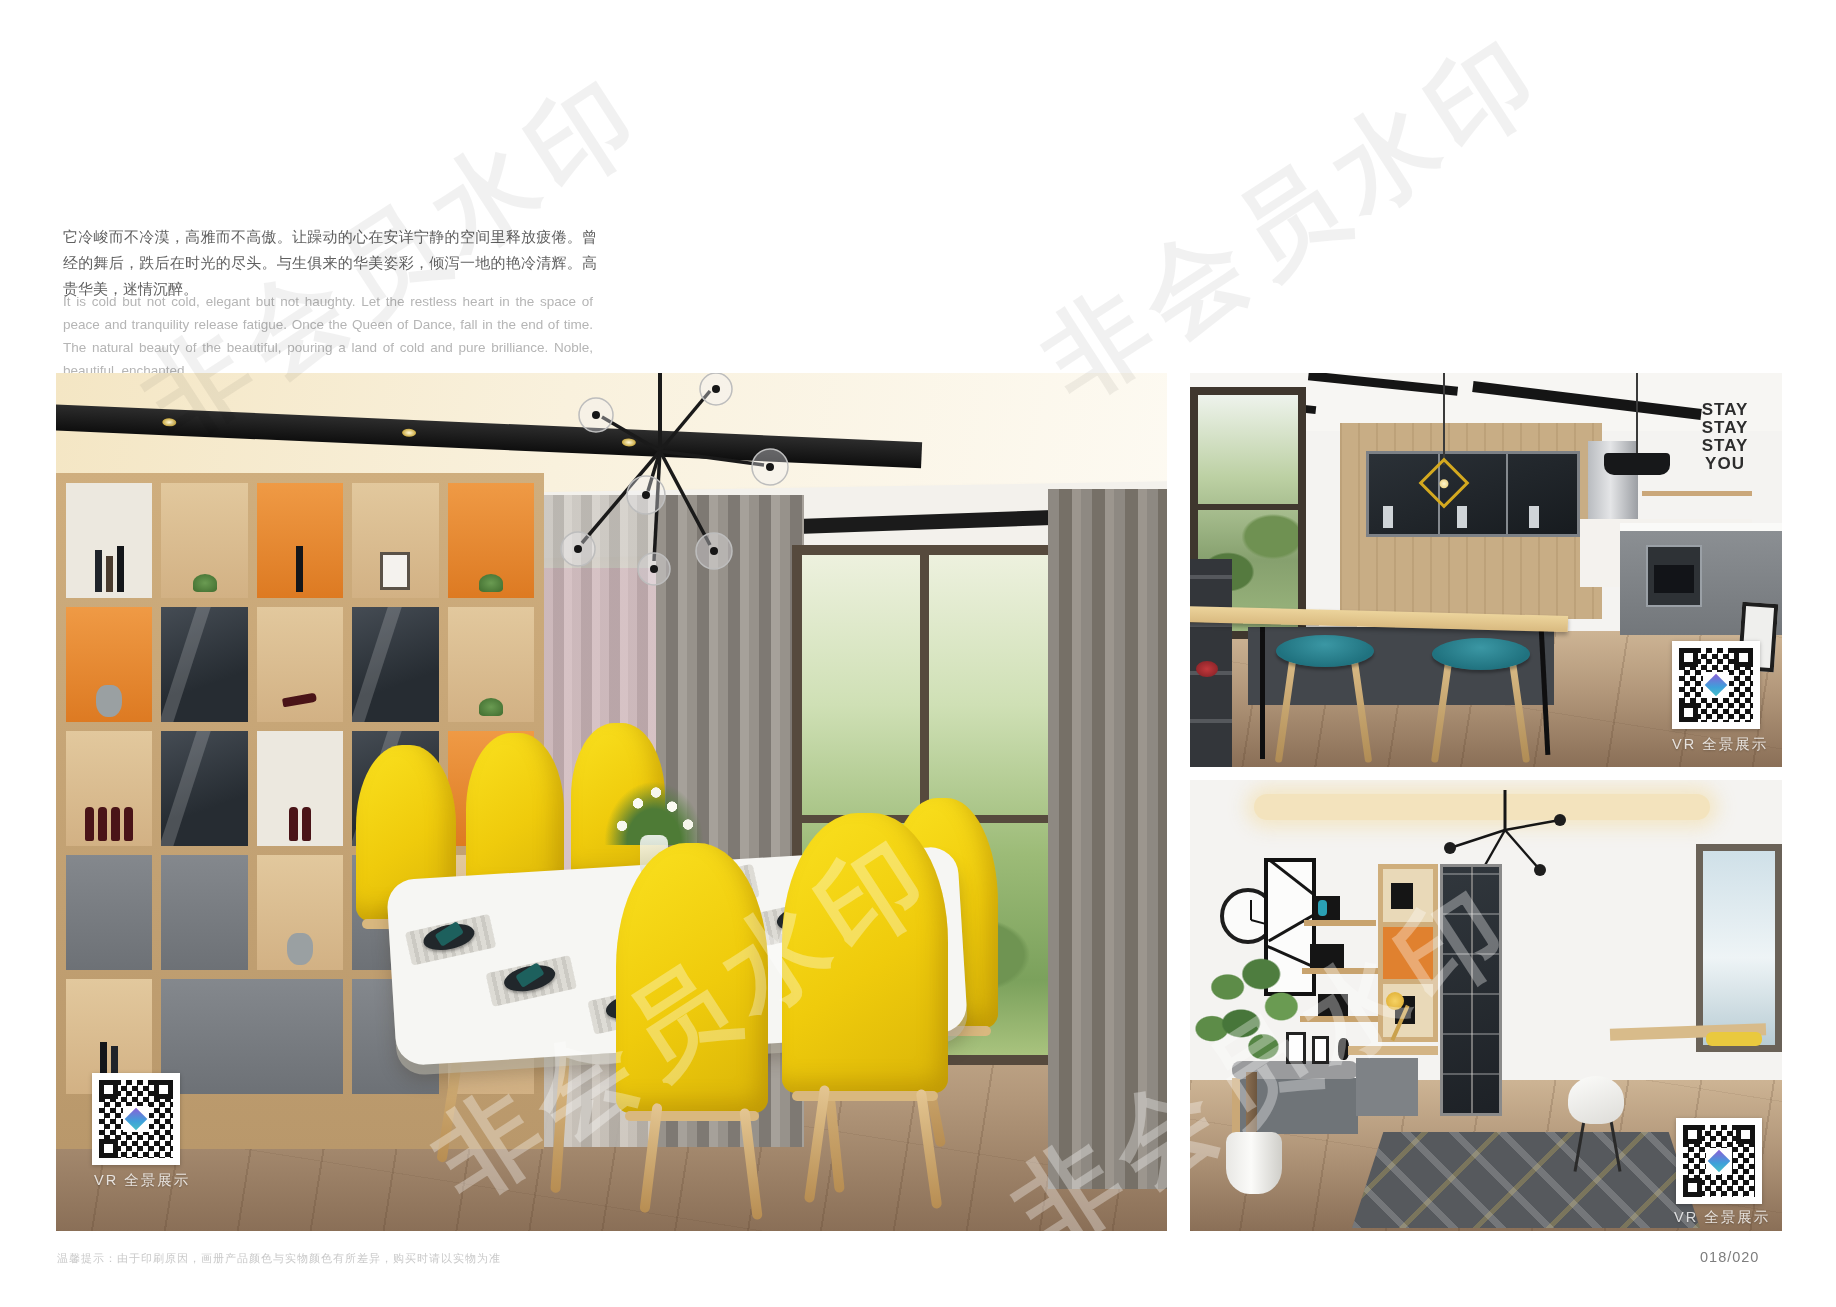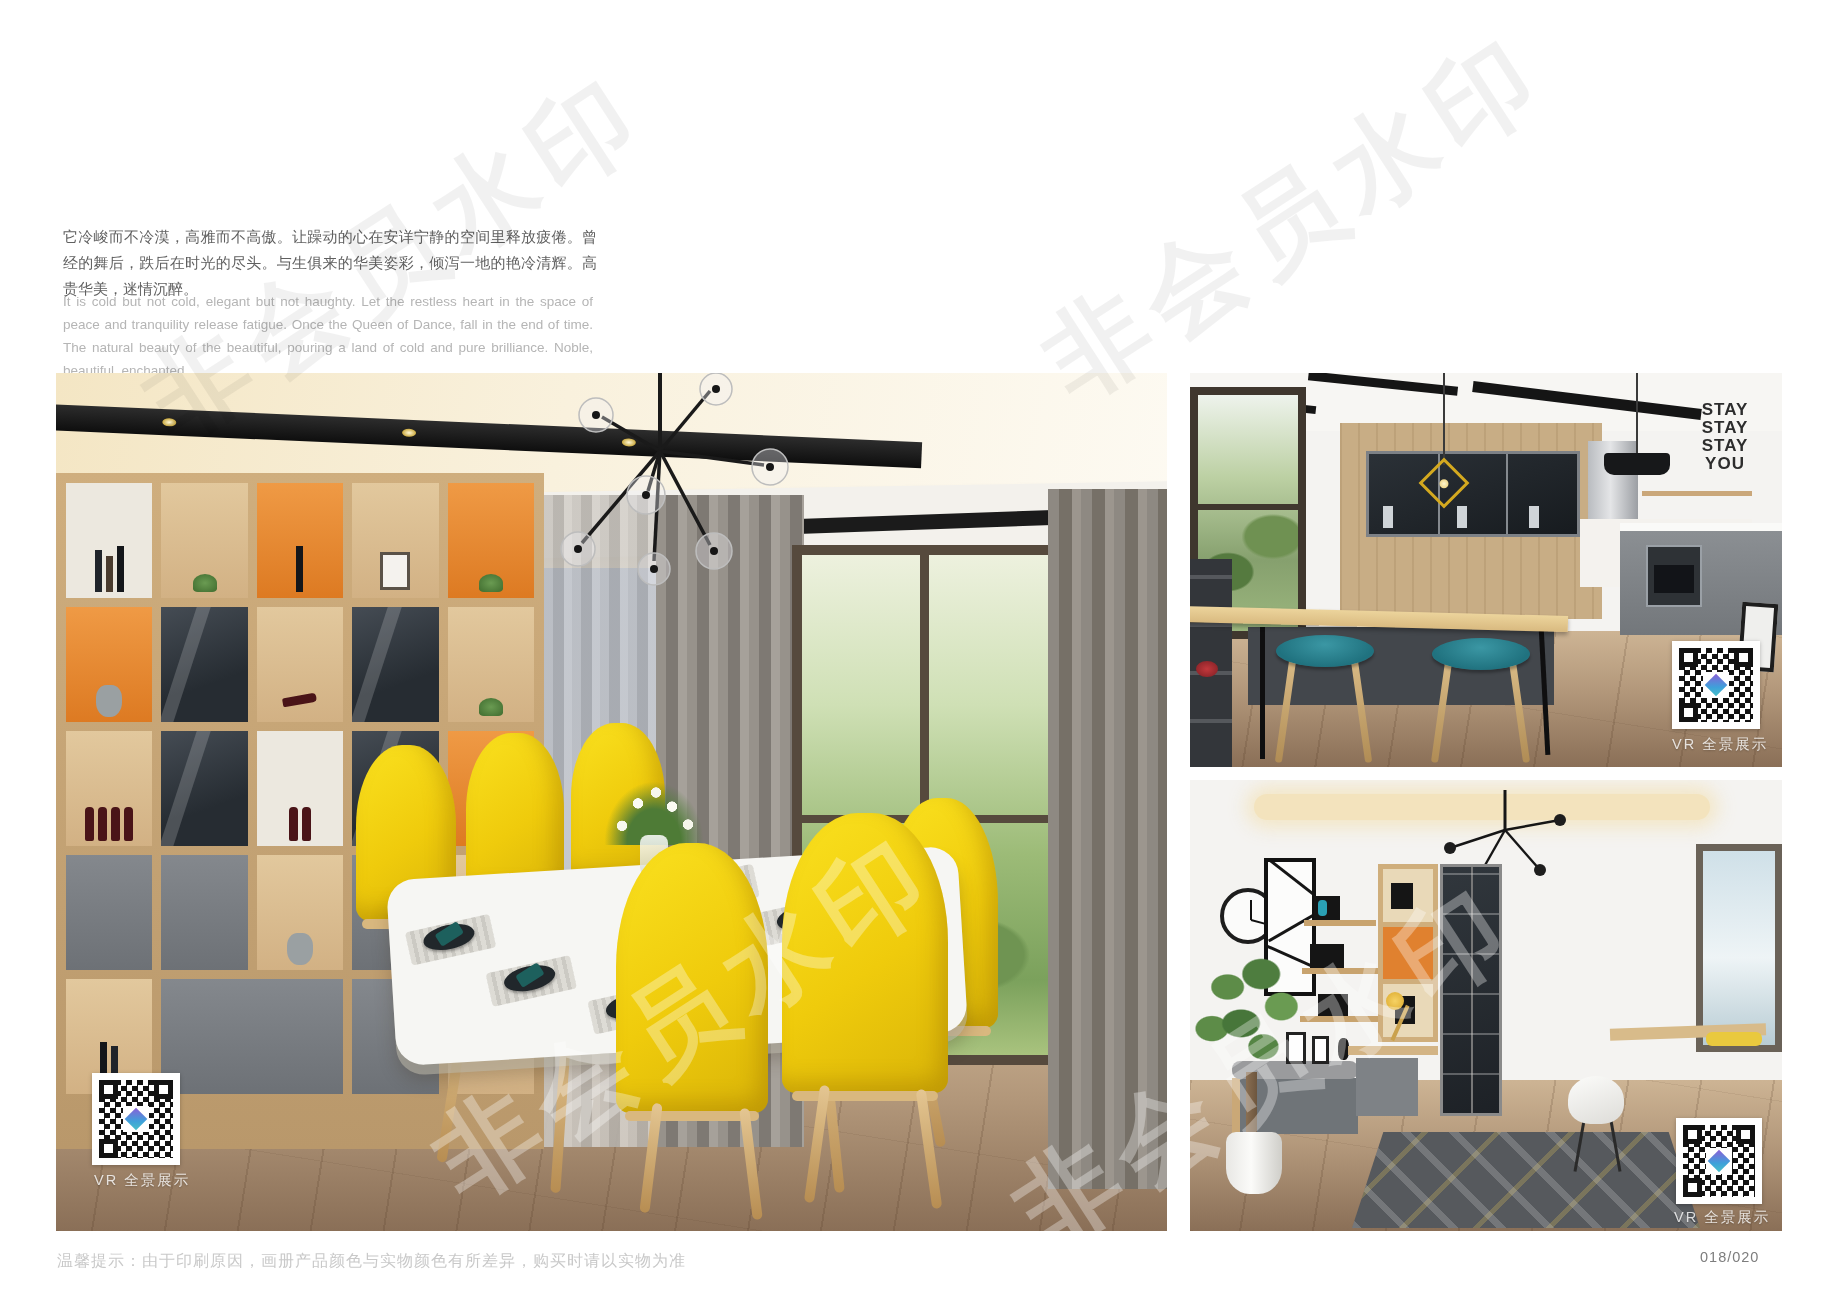--- a/index.html
+++ b/index.html
@@ -11,31 +11,31 @@
   .title-en { position:absolute; left:70px; top:92px; font-size:57px; font-weight:300;
               letter-spacing:1px; color:#8c7b64; }
   .title-zh { position:absolute; left:62px; top:158px; font-size:45px; font-weight:600; color:#3a3a3a; }
   .title-zh sup { font-size:22px; font-weight:400; vertical-align:18px; margin-left:4px; }
   .para-zh { position:absolute; left:63px; top:224px; width:534px; font-size:15px;
              line-height:26px; color:#5f5f5f; text-align:justify; }
   .para-en { position:absolute; left:63px; top:290px; width:530px; font-size:13.5px;
              line-height:23px; color:#b5b5b5; text-align:justify; }
 
   
-  .disclaimer { position:absolute; left:57px; top:1251px; font-size:16px; color:#c9c9c9; letter-spacing:1px; }
+  .disclaimer { position:absolute; left:57px; top:1251px; font-size:11px; color:#c9c9c9; letter-spacing:1px; }
   .page-num   { position:absolute; left:1700px; top:1249px; font-size:14.5px; color:#7d7d7d; letter-spacing:1px; }
 
   
   .wm { position:absolute; z-index:50; font-size:102px; font-weight:700; letter-spacing:12px;
         white-space:nowrap; transform:rotate(-33deg); pointer-events:none; }
   .wm-gray  { color:rgba(0,0,0,0.055); }
   .wm-white { color:rgba(255,255,255,0.33); }
 
   
-  .photo { position:absolute; overflow:hidden; background:#3b82f6; }
+  .photo { position:absolute; overflow:hidden; background:#ec4899; }
   #photo-dining  { left:56px;  top:373px; width:1111px; height:858px; }
   #photo-kitchen { left:1190px; top:373px; width:592px;  height:394px; }
   #photo-study   { left:1190px; top:780px; width:592px;  height:451px; }
   .photo > div, .photo > svg { position:absolute; }
 
   
   .wood-floor { background:linear-gradient(180deg,#cdb494 0%,#b2977a 45%,#8a6f57 100%);
   }
   .wood-floor::after { content:""; position:absolute; inset:0;
      background:repeating-linear-gradient(99deg, rgba(70,45,25,.16) 0 2px, transparent 2px 72px),

